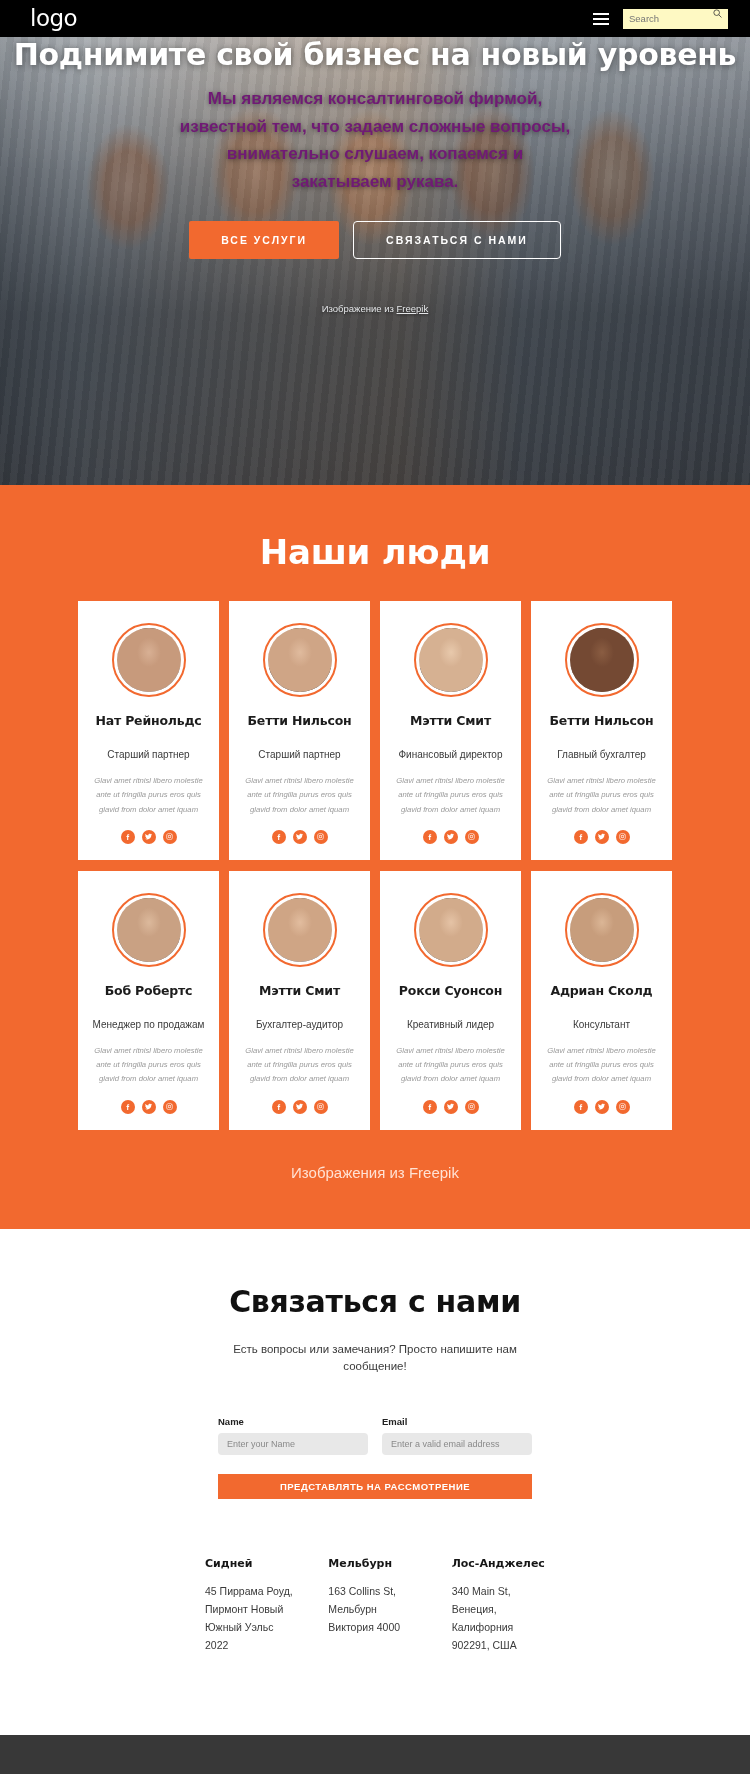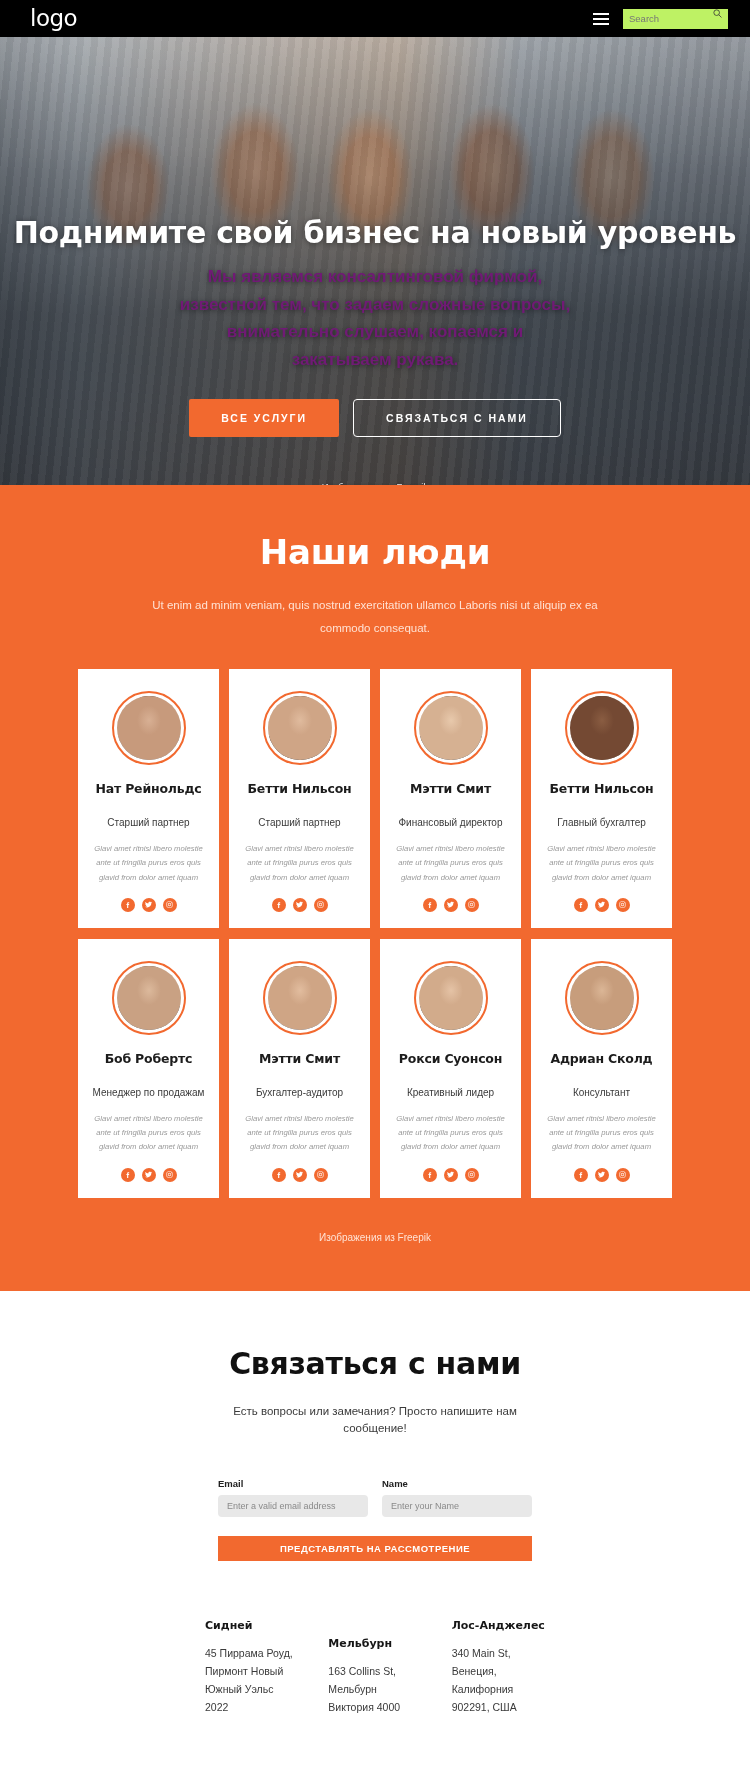--- a/index.html
+++ b/index.html
@@ -43,21 +43,21 @@
   }
   .hamburger span {
     display: block;
     height: 2px;
     width: 16px;
     background: #ffffff;
   }
   .search-box {
     width: 105px;
     height: 20px;
-    background: #bef264;
+    background: #fef9c3;
     display: flex;
     padding: 0 6px;
     position: relative;
   }
   .search-box input {
     border: none;
     outline: none;
     font-size: 9.5px;
     color: #555;
     font-family: "Liberation Sans", sans-serif;
@@ -111,21 +111,20 @@
   }
   .hero-dim {
     position: absolute;
     inset: 0;
     background: linear-gradient(180deg, rgba(20,24,30,0.10) 0%, rgba(20,24,30,0.30) 40%, rgba(20,24,30,0.42) 62%, rgba(20,24,30,0.22) 100%);
   }
   .hero-inner {
     position: relative;
     z-index: 3;
     text-align: center;
-    padding-top: 178px;
   }
   .hero-title {
     color: #ffffff;
     font-size: 30px;
     font-family: "DejaVu Sans", sans-serif;
     font-weight: 700;
     letter-spacing: -0.3px;
     text-shadow: 0 1px 6px rgba(0,0,0,0.45);
     line-height: 1.2;
   }
@@ -266,21 +265,21 @@
     background: #f2692f;
     display: flex;
     align-items: center;
     justify-content: center;
     cursor: pointer;
   }
   .soc svg { width: 9px; height: 9px; fill: #ffffff; }
   .team-credit {
     margin-top: 34px;
     color: #ffe2d4;
-    font-size: 10px;
+    font-size: 15px;
   }
 
   
   .contact {
     background: #ffffff;
     padding: 55px 0 0;
     text-align: center;
   }
   .contact-title {
     font-size: 30px;
@@ -339,21 +338,20 @@
     cursor: pointer;
     font-family: "Liberation Sans", sans-serif;
   }
   .addresses {
     margin: 58px auto 14px;
     width: 340px;
     display: flex;
     gap: 30px;
     text-align: left;
     padding-bottom: 66px;
-    align-items: flex-end;
   }
   .addr { width: 100px; }
   .addr-city {
     font-size: 11px;
     font-weight: 700;
     color: #161616;
     margin-bottom: 13px;
     font-family: "DejaVu Sans", sans-serif;
   }
   .addr-line {
@@ -404,21 +402,20 @@
       <button class="btn-outline">СВЯЗАТЬСЯ С НАМИ</button>
     </div>
     <div class="hero-credit">
       <span>Изображение из </span><a href="#">Freepik</a>
     </div>
   </div>
 </div>
 
 <div class="team">
   <div class="team-title">Наши люди</div>
-  <div class="team-sub">Ut enim ad minim veniam, quis nostrud exercitation ullamco Laboris nisi ut aliquip ex ea commodo consequat.</div>
   <div class="cards" id="cards">
       <div class="card">
     <div class="avatar-ring">
       <div class="avatar">
         <div class="bg" style="background:
           radial-gradient(ellipse 17px 21px at 50% 38%, #d8b094 0%, #c79a7c 70%, #c79a7c 100%),
           radial-gradient(ellipse 21px 15px at 50% 17%, #3a3026 0%, #3a3026 72%, transparent 78%),
           linear-gradient(180deg, #f0f0f2 0%, #f0f0f2 62%, #8a949e 63%, #8a949e 100%);"></div>
       </div>
     </div>
@@ -655,26 +652,26 @@
       </div>
     </div>
   <div class="team-credit">Изображения из Freepik</div>
 </div>
 
 <div class="contact">
   <div class="contact-title">Связаться с нами</div>
   <div class="contact-sub">Есть вопросы или замечания? Просто напишите нам сообщение!</div>
   <div class="form">
     <div class="field">
+      <label>Name</label>
+      <input type="text" placeholder="Enter your Name" style="">
+    </div>
+    <div class="field">
       <label>Email</label>
       <input type="text" placeholder="Enter a valid email address" style="">
-    </div>
-    <div class="field">
-      <label>Name</label>
-      <input type="text" placeholder="Enter your Name" style="">
     </div>
   </div>
   <button class="submit-btn">ПРЕДСТАВЛЯТЬ НА РАССМОТРЕНИЕ</button>
   <div class="addresses" id="addresses">
       <div class="addr">
         <div class="addr-city">Сидней</div>
                  <div class="addr-line">45 Пиррама Роуд, Пирмонт Новый Южный Уэльс 2022</div>
       </div>
       <div class="addr">
         <div class="addr-city">Мельбурн</div>

